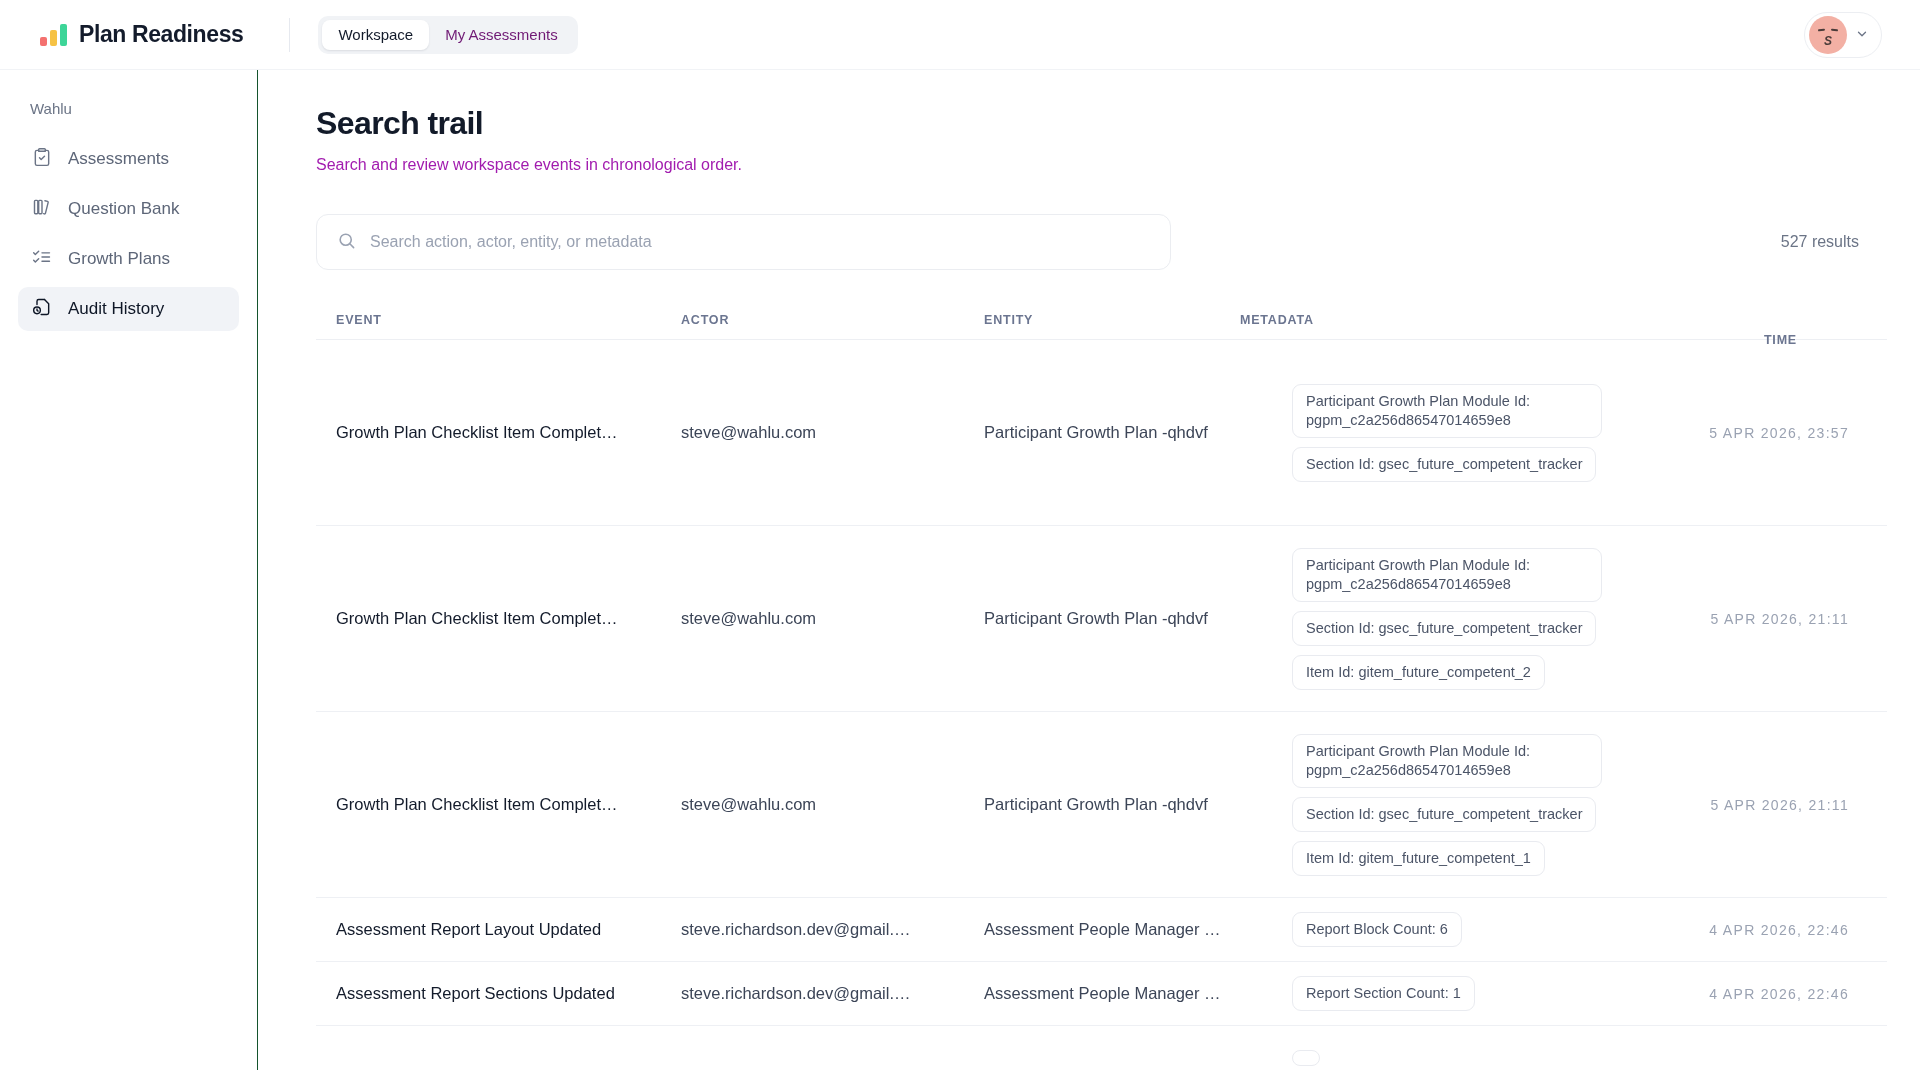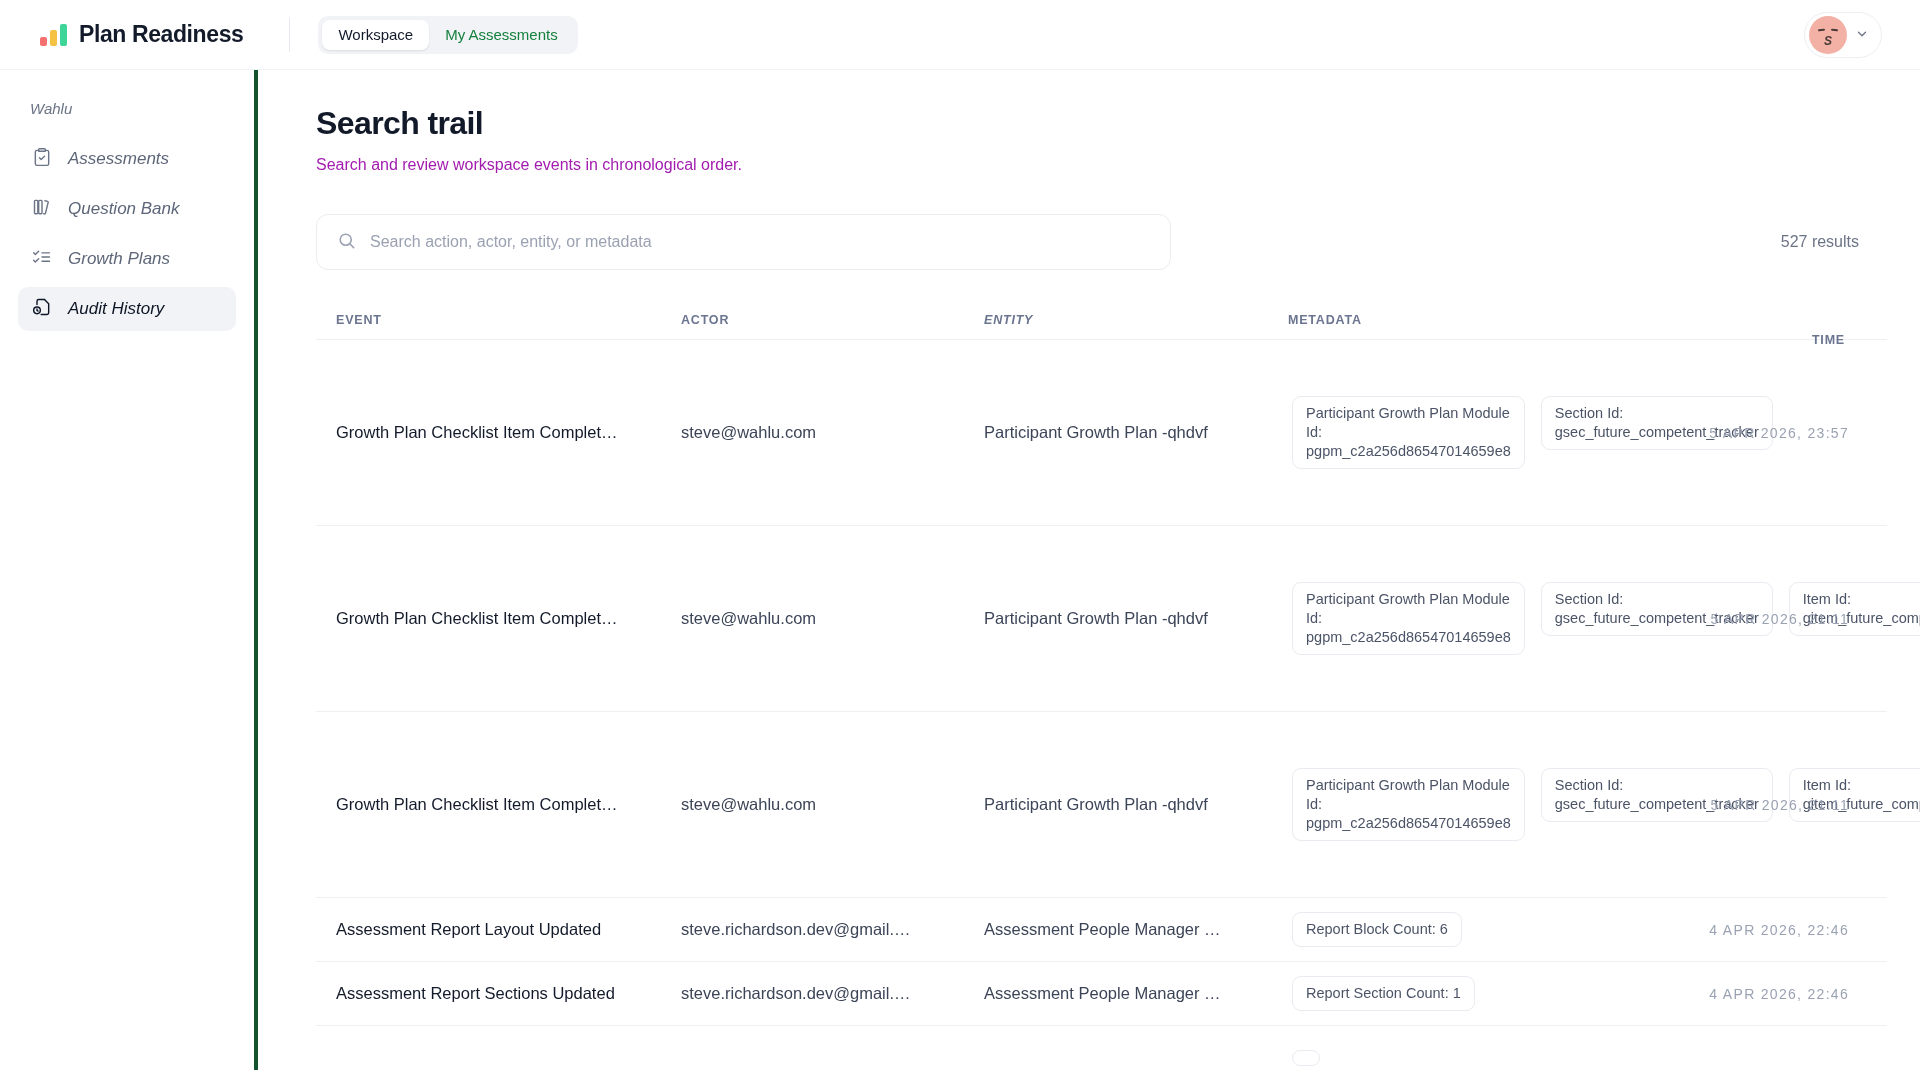--- a/index.html
+++ b/index.html
@@ -30,21 +30,21 @@
   }
   .topbar-divider {
     width: 1px; height: 34px; background: #e6e9ef; margin-left: 46px;
   }
   .tabs {
     display: flex; align-items: center;
     background: #f1f3f6; border-radius: 10px;
     padding: 4px; margin-left: 28px; height: 38px;
   }
   .tab {
-    font-size: 15px; color: #15803d;
+    font-size: 15px; color: #701a75;
     padding: 6px 16px; border-radius: 8px;
     line-height: 18px; white-space: nowrap; cursor: pointer;
   }
   .tab.active {
     background: #ffffff; color: #131b2b; font-weight: 500;
     box-shadow: 0 1px 2px rgba(20,28,45,0.10);
   }
   .account {
     position: absolute; right: 38px; top: 12px;
     height: 46px; display: flex; align-items: center; gap: 8px;
@@ -65,23 +65,22 @@
     position: absolute; left: 0; right: 0; top: 18px;
     text-align: center; font-size: 12px; font-weight: bold;
     color: #4a3b39; font-style: italic;
   }
   .chev { color: #6b7486; font-size: 13px; line-height: 1; }
 
   
   .sidebar {
     position: absolute; top: 70px; left: 0;
     width: 258px; height: 1000px;
-    background: #ffffff; border-right: 4px solid #14532d;
+    background: #ffffff; border-right: 1px solid #14532d;
     padding-top: 30px;
-    font-style: italic;
   }
   .org-label {
     font-size: 15px; color: #6b7486; margin-left: 30px; margin-bottom: 20px;
   }
   .nav-item {
     display: flex; align-items: center; gap: 16px;
     height: 44px; margin: 0 18px 6px 18px;
     padding-left: 14px; border-radius: 10px;
     font-size: 17px; color: #5d6678; cursor: pointer;
   }
@@ -128,21 +127,21 @@
   .thead {
     display: flex; align-items: center;
     height: 40px; border-bottom: 1px solid #edeff3;
   }
   .thead .th {
     font-size: 12.5px; letter-spacing: 0.8px; font-weight: bold;
     color: #6b7590; text-transform: uppercase;
   }
   .col-event  { width: 365px; padding-left: 20px; }
   .col-actor  { width: 303px; }
-  .col-entity { width: 304px; font-style: italic; }
+  .col-entity { width: 256px; }
   .col-meta   { width: 400px; }
   .col-time   { width: 175px; text-align: right; padding-right: 18px; margin-top: 40px; }
 
   .trow {
     display: flex; align-items: center;
     border-bottom: 1px solid #eef0f4;
     min-height: 64px;
   }
   .trow.tall { min-height: 186px; }
   .cell-event {
@@ -152,22 +151,22 @@
   }
   .cell-actor {
     width: 303px; font-size: 16.5px; color: #3c4557;
     white-space: nowrap; overflow: hidden; padding-right: 16px;
   }
   .cell-entity {
     width: 308px; font-size: 16.5px; color: #3c4557;
     white-space: nowrap; overflow: hidden; padding-right: 16px;
   }
   .cell-meta {
-    width: 400px; display: flex; flex-direction: row;
-    gap: 16px; align-items: flex-start;
+    width: 400px; display: flex; flex-direction: column;
+    gap: 9px; align-items: flex-start;
   }
   .chip {
     border: 1px solid #e9ebf0; border-radius: 9px;
     padding: 7px 13px; font-size: 14.5px; color: #4b5467;
     line-height: 19px; background: #fff; max-width: 310px;
   }
   .cell-time {
     width: 175px; text-align: right; padding-right: 18px;
     font-size: 14px; letter-spacing: 1.3px; color: #9aa2b2;
     white-space: nowrap;

